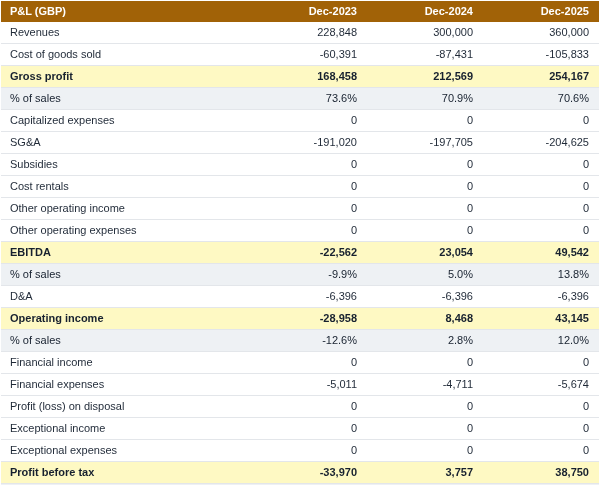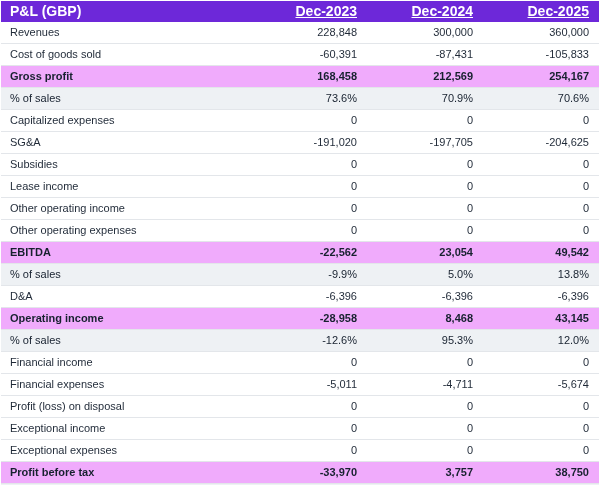--- a/index.html
+++ b/index.html
@@ -27,54 +27,53 @@
   }
   table.pl th, table.pl td {
     padding: 0;
     height: 21px;
     line-height: 21px;
     vertical-align: middle;
     white-space: nowrap;
     overflow: hidden;
   }
   thead th {
-    background: #6d28d9;
+    background: #a16207;
     color: #ffffff;
     font-weight: bold;
-    font-size: 14px;
+    font-size: 11px;
     border: none;
   }
   thead th.lbl {
     text-align: left;
     padding-left: 9px;
   }
   thead th.num {
     text-align: right;
     padding-right: 10px;
-    text-decoration: underline;
   }
   tbody td.lbl {
     text-align: left;
     padding-left: 9px;
     border-bottom: 1px solid #e3e6ea;
     border-right: none;
   }
   tbody td.num {
     text-align: right;
     padding-right: 10px;
     border-bottom: 1px solid #e3e6ea;
   }
   tbody tr.normal td {
     background: #ffffff;
     color: #1f2937;
     font-weight: normal;
     margin-left: 24px;
   }
   tbody tr.total td {
-    background: #f0abfc;
+    background: #fef9c3;
     color: #17212f;
     font-weight: bold;
   }
   tbody tr.pct td {
     background: #eef1f4;
     color: #17212f;
     font-weight: normal;
   }
   col.c0 { width: 250px; }
   col.c1 { width: 116px; }
@@ -137,21 +136,21 @@
           <td class="num">-197,705</td>
           <td class="num">-204,625</td>
         </tr>
         <tr class="normal">
           <td class="lbl">Subsidies</td>
           <td class="num">0</td>
           <td class="num">0</td>
           <td class="num">0</td>
         </tr>
         <tr class="normal">
-          <td class="lbl">Lease income</td>
+          <td class="lbl">Cost rentals</td>
           <td class="num">0</td>
           <td class="num">0</td>
           <td class="num">0</td>
         </tr>
         <tr class="normal">
           <td class="lbl">Other operating income</td>
           <td class="num">0</td>
           <td class="num">0</td>
           <td class="num">0</td>
         </tr>
@@ -181,21 +180,21 @@
         </tr>
         <tr class="total">
           <td class="lbl">Operating income</td>
           <td class="num">-28,958</td>
           <td class="num">8,468</td>
           <td class="num">43,145</td>
         </tr>
         <tr class="pct">
           <td class="lbl">% of sales</td>
           <td class="num">-12.6%</td>
-          <td class="num">95.3%</td>
+          <td class="num">2.8%</td>
           <td class="num">12.0%</td>
         </tr>
         <tr class="normal">
           <td class="lbl">Financial income</td>
           <td class="num">0</td>
           <td class="num">0</td>
           <td class="num">0</td>
         </tr>
         <tr class="normal">
           <td class="lbl">Financial expenses</td>

